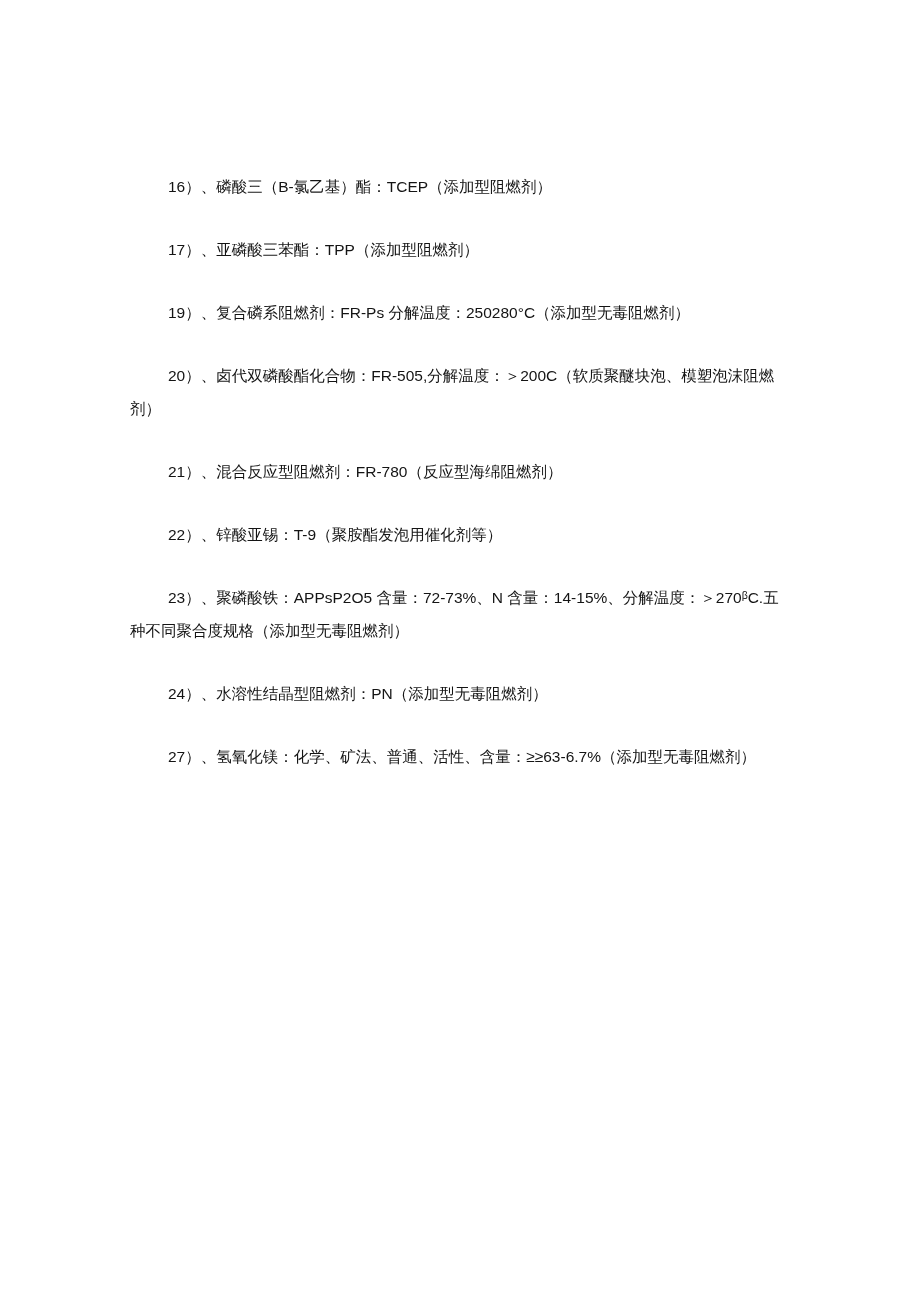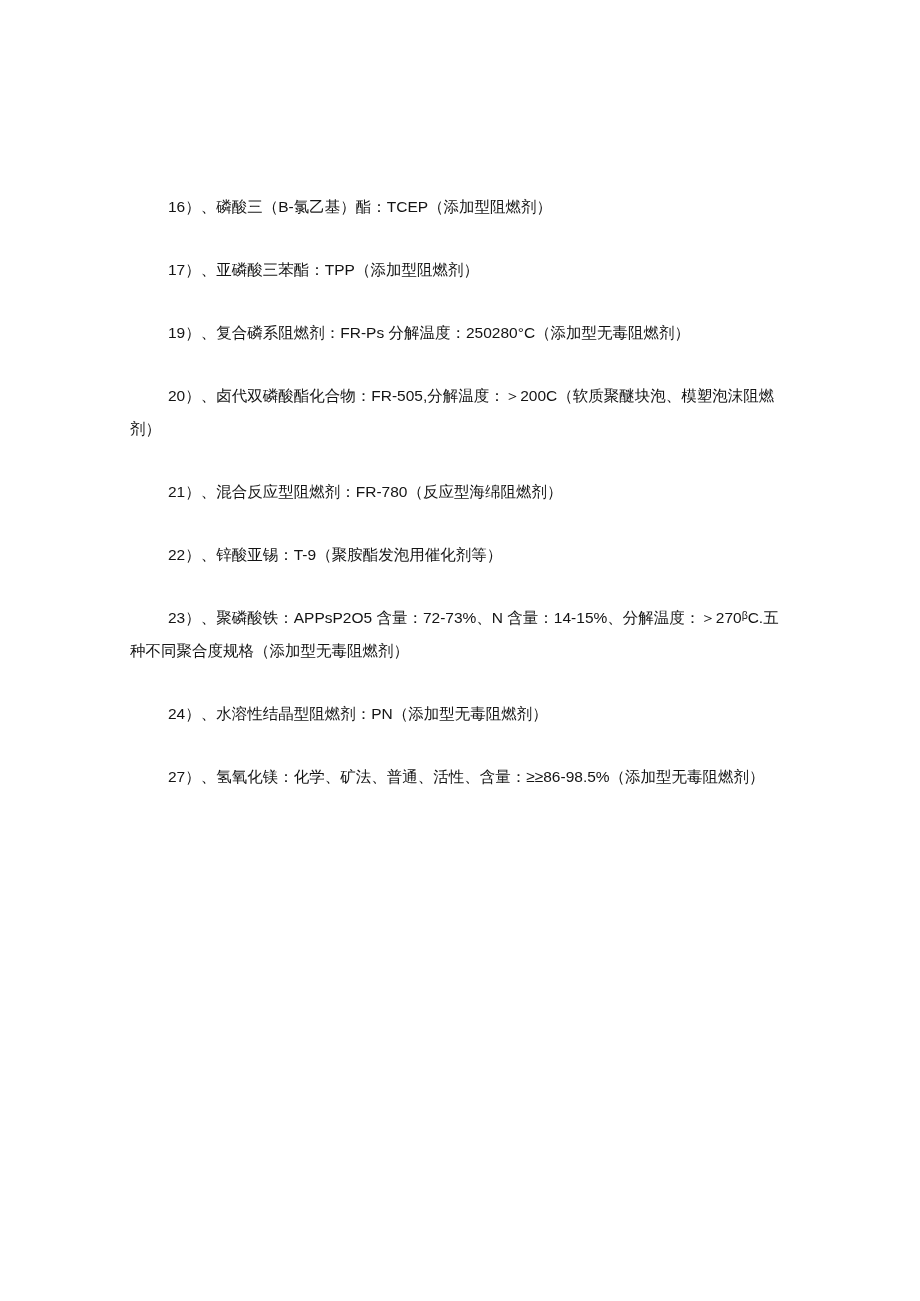--- a/index.html
+++ b/index.html
@@ -12,21 +12,21 @@
     width: 920px;
     height: 1301px;
     background: #ffffff;
     overflow: hidden;
     font-family: "Liberation Sans", sans-serif;
     color: #141414;
   }
   .doc-body {
     position: absolute;
     left: 130px;
-    top: 190px;
+    top: 170px;
     width: 662px;
   }
   .para {
     margin: 0 0 30px 0;
     font-size: 15.5px;
     line-height: 33px;
     text-indent: 38px;
     color: #141414;
     word-break: break-word;
     text-align: left;
@@ -38,15 +38,15 @@
 <div class="page">
   <div class="doc-body">
     <p class="para">16）、磷酸三（B-氯乙基）酯：TCEP（添加型阻燃剂）</p>
     <p class="para">17）、亚磷酸三苯酯：TPP（添加型阻燃剂）</p>
     <p class="para">19）、复合磷系阻燃剂：FR-Ps 分解温度：250280°C（添加型无毒阻燃剂）</p>
     <p class="para">20）、卤代双磷酸酯化合物：FR-505,分解温度：＞200C（软质聚醚块泡、模塑泡沫阻燃剂）</p>
     <p class="para">21）、混合反应型阻燃剂：FR-780（反应型海绵阻燃剂）</p>
     <p class="para">22）、锌酸亚锡：T-9（聚胺酯发泡用催化剂等）</p>
     <p class="para">23）、聚磷酸铁：APPsP2O5 含量：72-73%、N 含量：14-15%、分解温度：＞270ᵝC.五种不同聚合度规格（添加型无毒阻燃剂）</p>
     <p class="para">24）、水溶性结晶型阻燃剂：PN（添加型无毒阻燃剂）</p>
-    <p class="para">27）、氢氧化镁：化学、矿法、普通、活性、含量：≥≥86-98.5%（添加型无毒阻燃剂）</p>
+    <p class="para">27）、氢氧化镁：化学、矿法、普通、活性、含量：≥≥63-6.7%（添加型无毒阻燃剂）</p>
   </div>
 </div>
 
 </body></html>

